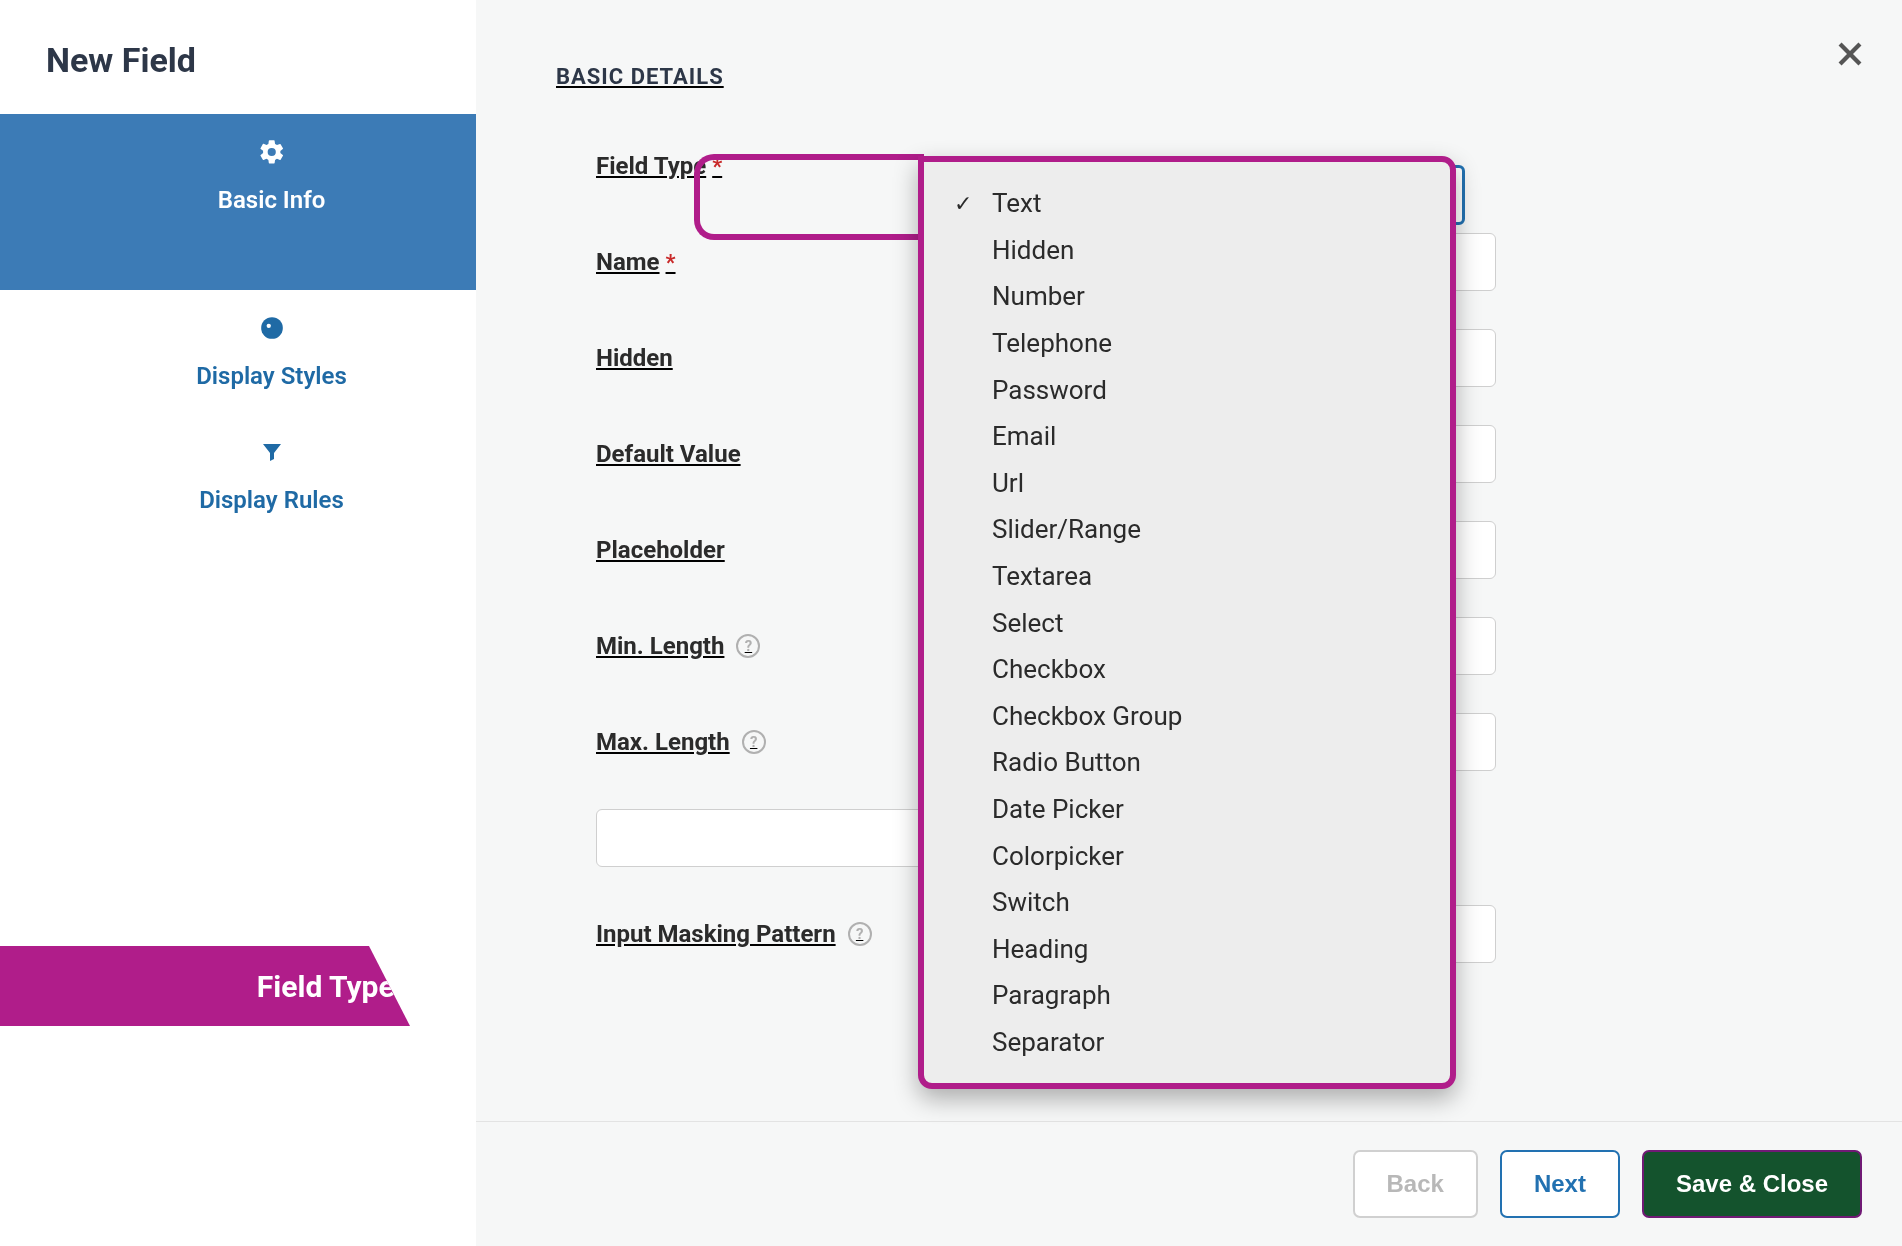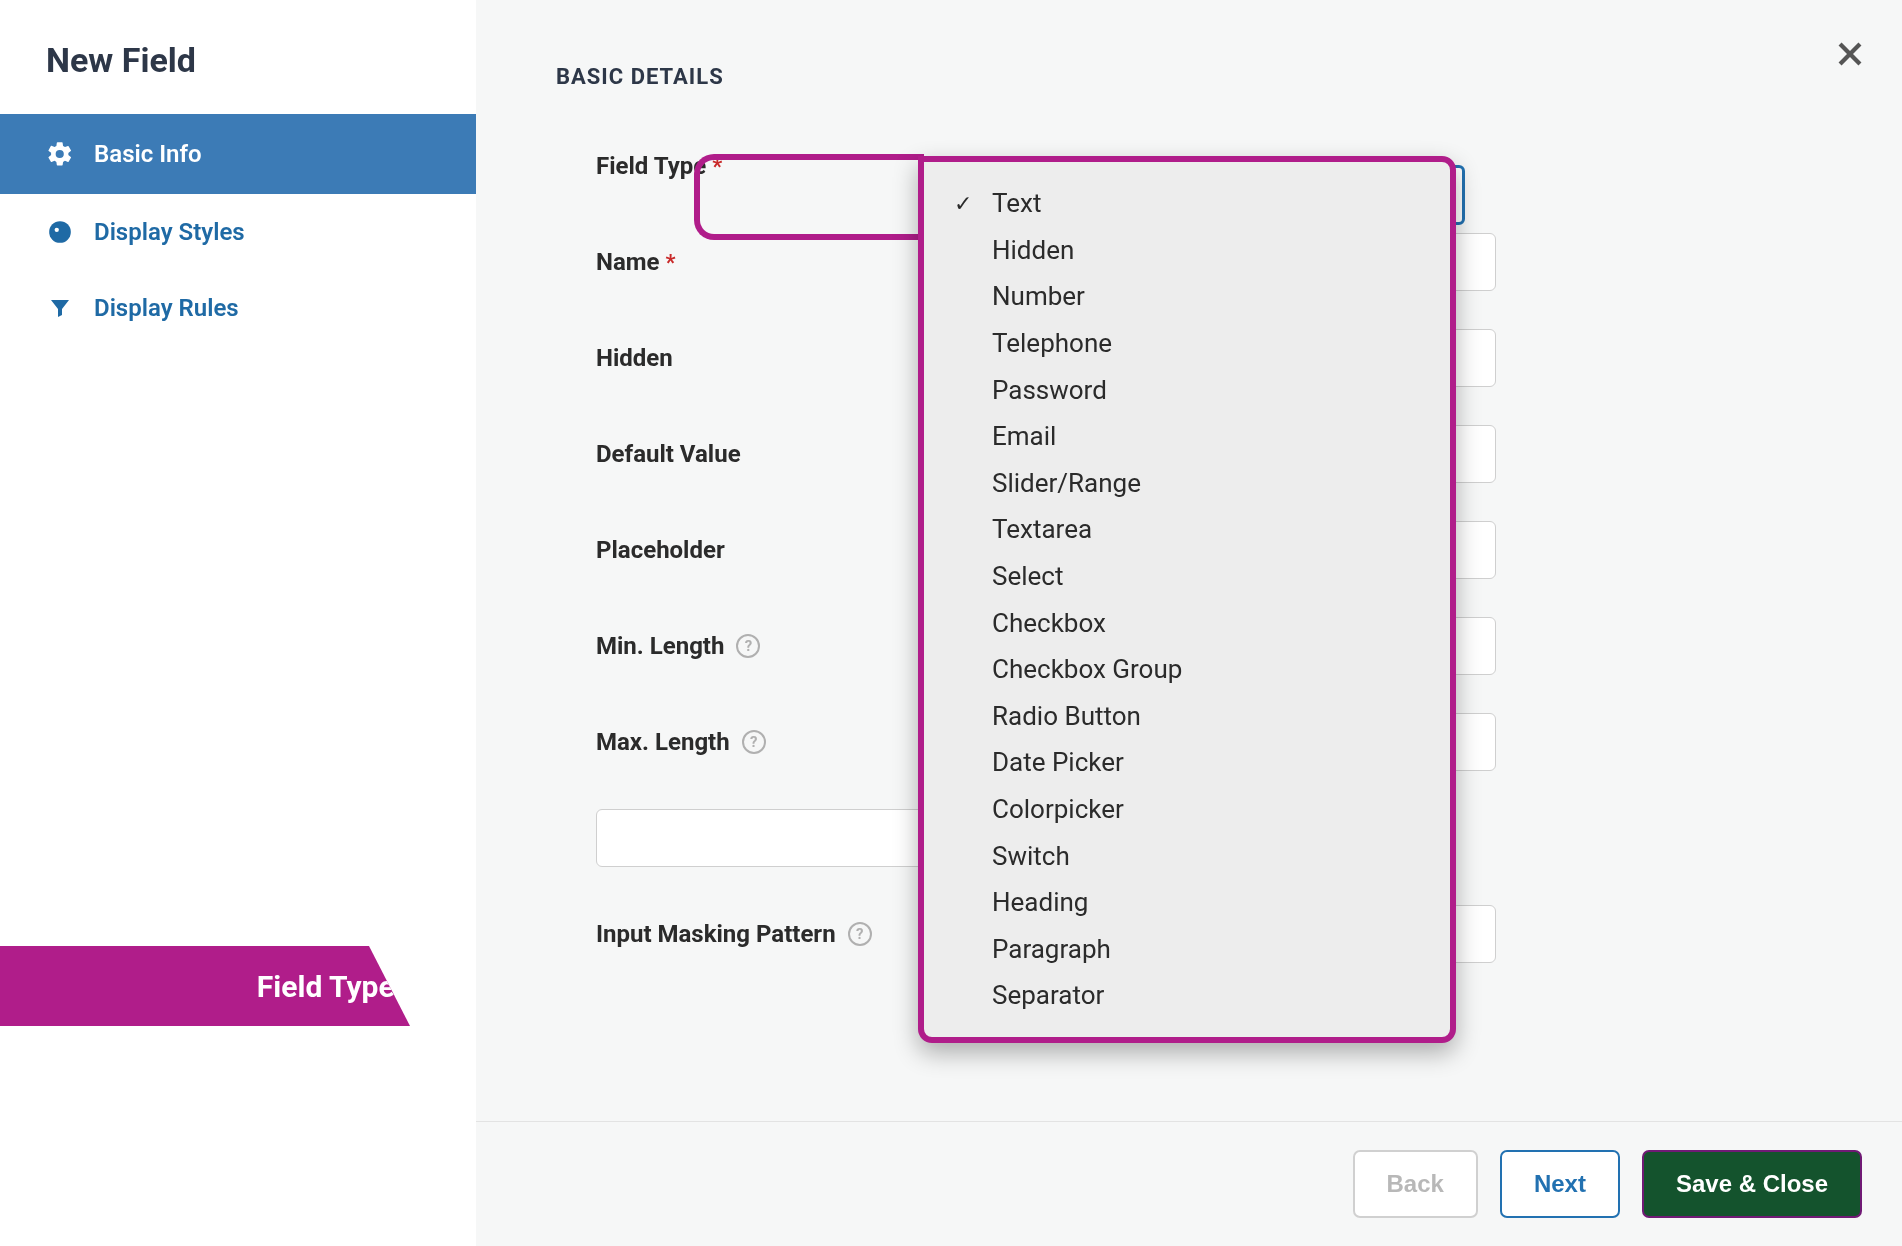--- a/index.html
+++ b/index.html
@@ -33,20 +33,21 @@
     .sidebar-item {
       display: flex;
       align-items: center;
       padding: 24px 46px;
       font-size: 24px;
       font-weight: 600;
       color: #1f6aa5;
       cursor: pointer;
       gap: 20px;
       position: relative;
+      flex-direction: column;
     }
     .sidebar-item.active {
       background: #3c7bb6;
       color: #ffffff;
     }
     .sidebar-item .chevron {
       margin-left: auto;
     }
     .sidebar-item .icon {
       width: 28px;
@@ -71,20 +72,21 @@
       justify-content: flex-end;
       clip-path: polygon(0 0, 90% 0, 100% 100%, 0 100%);
     }
     .panel {
       position: absolute;
       left: 476px;
       top: 0;
       right: 0;
       bottom: 0;
       background: #f6f7f7;
+      text-decoration: underline;
     }
     .panel-heading {
       font-size: 22px;
       font-weight: 700;
       color: #2d3748;
       letter-spacing: 1px;
       padding: 64px 80px 36px 80px;
     }
     .close-btn {
       position: absolute;
@@ -410,20 +412,23 @@
   <div class="dropdown-option">
       <span>Telephone</span>
     </div>
   <div class="dropdown-option">
       <span>Password</span>
     </div>
   <div class="dropdown-option">
       <span>Email</span>
     </div>
   <div class="dropdown-option">
+      <span>Url</span>
+    </div>
+  <div class="dropdown-option">
       <span>Slider/Range</span>
     </div>
   <div class="dropdown-option">
       <span>Textarea</span>
     </div>
   <div class="dropdown-option">
       <span>Select</span>
     </div>
   <div class="dropdown-option">
       <span>Checkbox</span>

